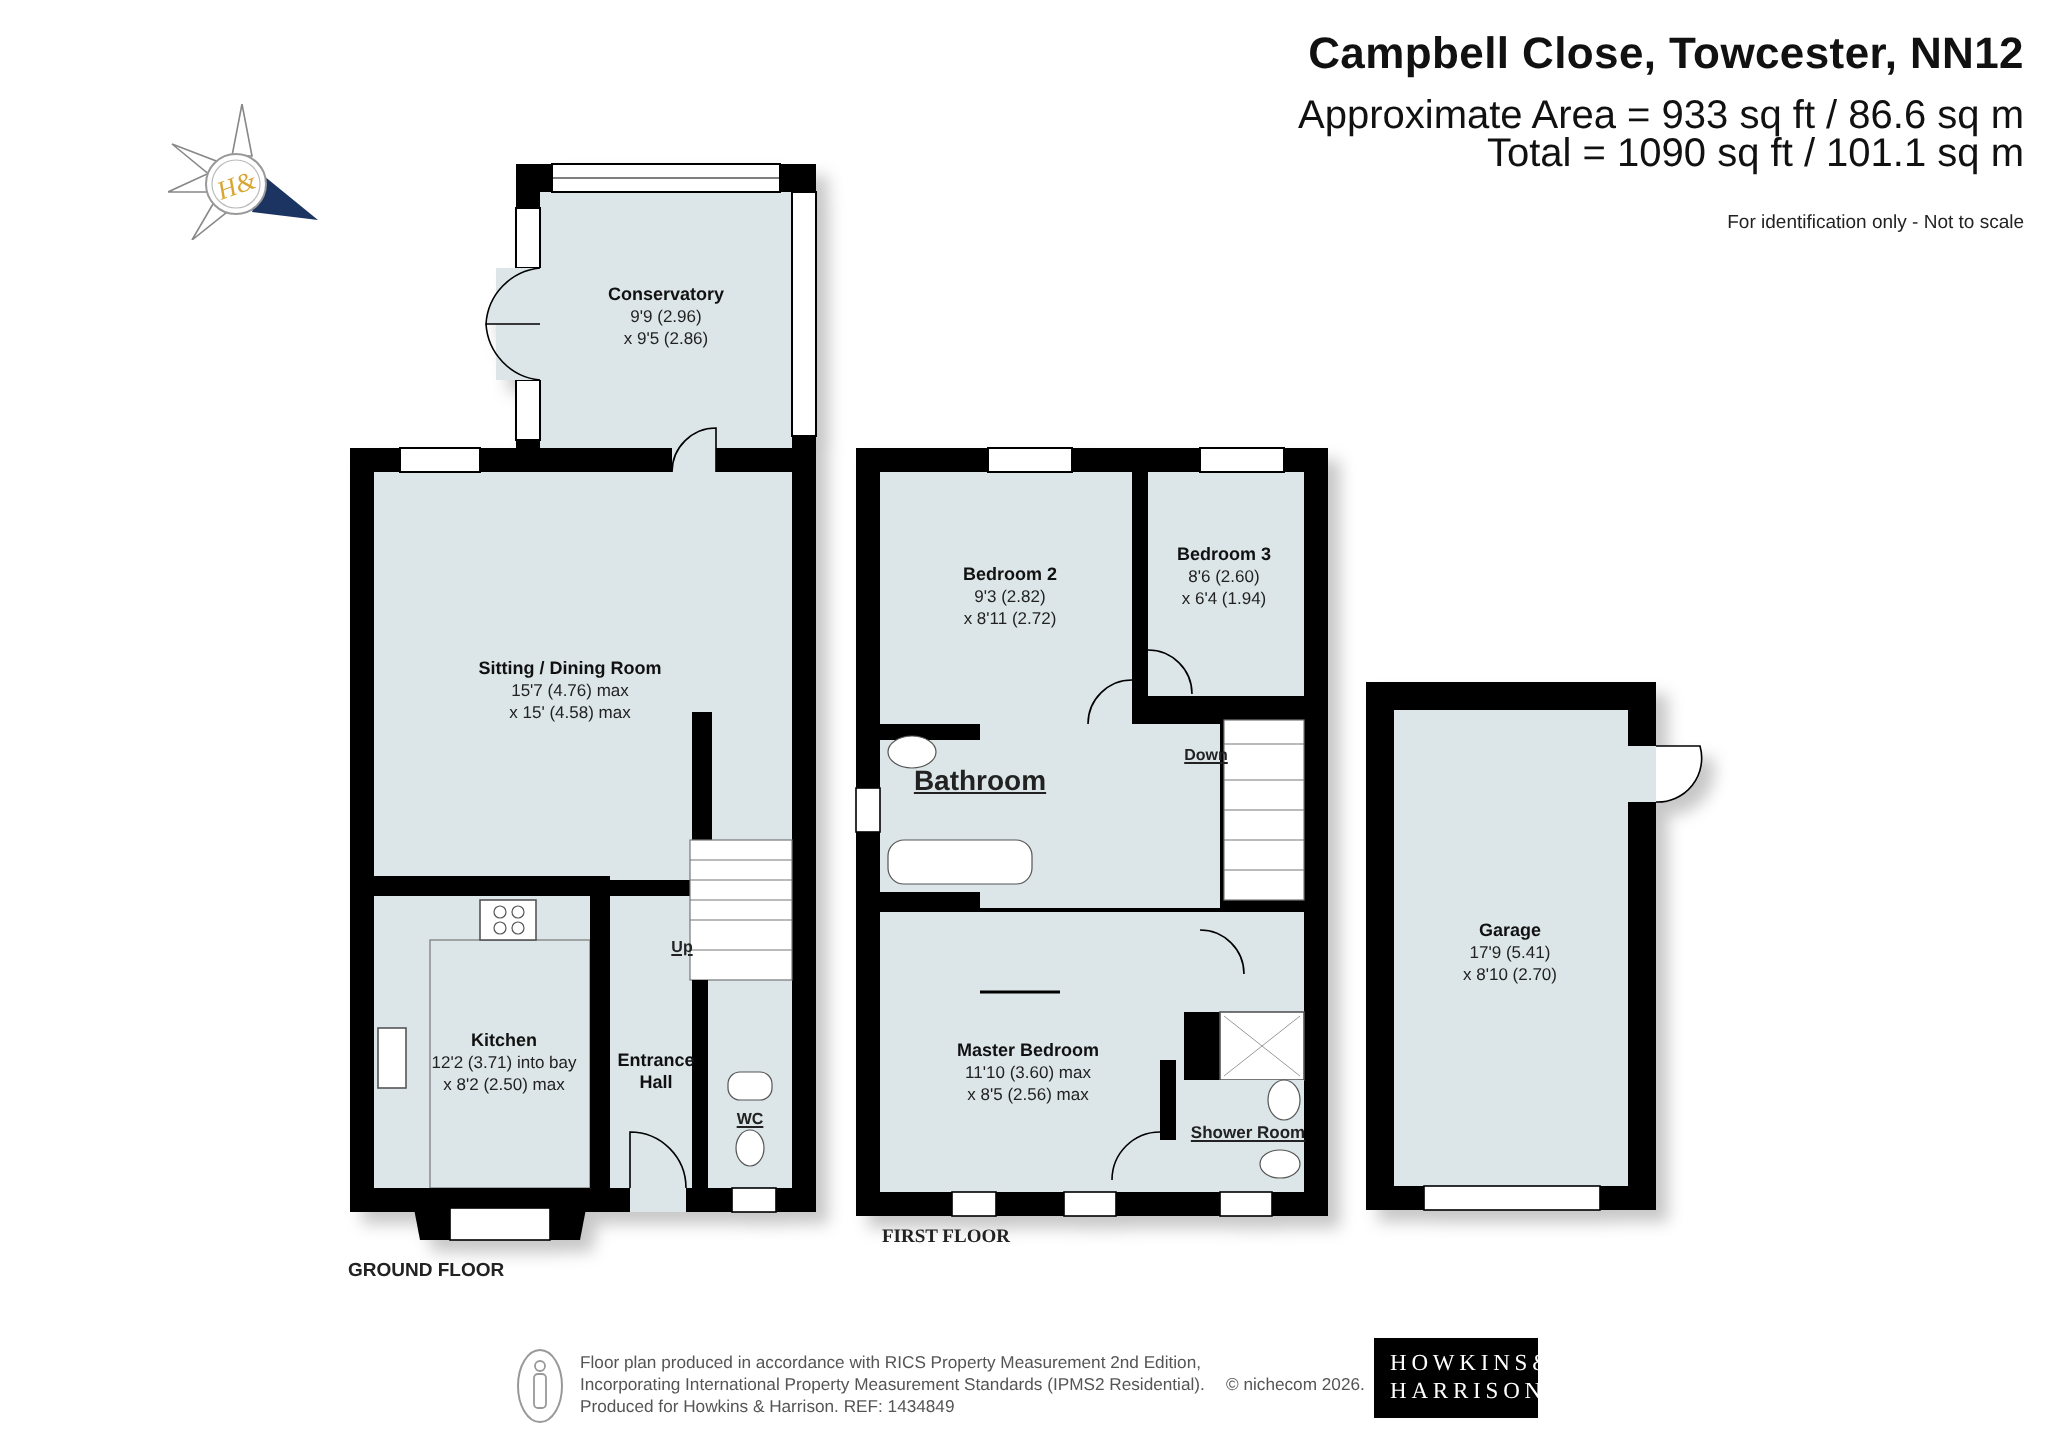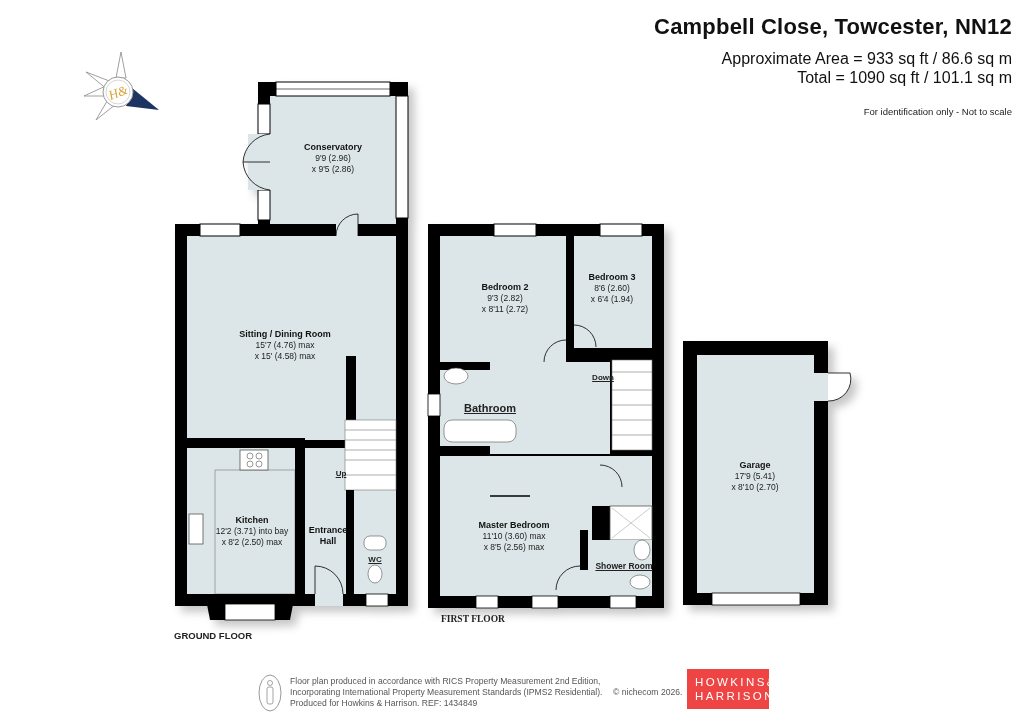--- a/index.html
+++ b/index.html
@@ -1,29 +1,29 @@
 <!DOCTYPE html>
 <html><head>
 <meta charset="utf-8">
 <style>
   html,body{margin:0;padding:0;background:#ffffff;}
   body{width:1024px;height:724px;position:relative;overflow:hidden;font-family:"Liberation Sans",sans-serif;color:#111;}
   .title{position:absolute;right:12px;top:14px;font-size:22px;font-weight:bold;letter-spacing:0.2px;}
-  .area-lines{position:absolute;right:12px;top:49px;text-align:right;font-size:16px;line-height:19px;color:#111;}
+  .area-lines{position:absolute;right:12px;top:49px;text-align:right;font-size:20px;line-height:19px;color:#111;}
   .disclaimer{position:absolute;right:12px;top:106px;font-size:9.5px;color:#222;}
   .compass{position:absolute;left:84px;top:52px;width:75px;height:68px;}
   svg.plan{position:absolute;left:0;top:0;}
   .room-label{position:absolute;text-align:center;font-size:8.5px;line-height:11px;color:#222;white-space:nowrap;transform:translateX(-50%);}
   .room-label b{display:block;font-size:9px;color:#111;}
   .floor-label{position:absolute;font-size:9.5px;font-weight:bold;color:#222;}
   .small-label{position:absolute;font-size:8px;font-weight:bold;color:#222;transform:translateX(-50%);text-decoration:underline;}
   .footer-icon{position:absolute;left:258px;top:674px;width:24px;height:38px;}
   .footer-text{position:absolute;left:290px;top:676px;font-size:8.6px;line-height:11px;color:#555;}
   .footer-copy{position:absolute;left:613px;top:687px;font-size:8.6px;color:#555;}
-  .brand{position:absolute;left:687px;top:669px;width:82px;height:40px;background:#ef4444;color:#fff;font-family:Liberation Sans, sans-serif;font-size:11.5px;letter-spacing:2.4px;line-height:14px;padding:6px 0 0 8px;box-sizing:border-box;}
+  .brand{position:absolute;left:687px;top:669px;width:82px;height:40px;background:#000000;color:#fff;font-family:Liberation Serif, serif;font-size:11.5px;letter-spacing:2.4px;line-height:14px;padding:6px 0 0 8px;box-sizing:border-box;}
   .brand span{display:block;}
 </style>
 </head>
 <body>
 
 <div class="title">Campbell Close, Towcester, NN12</div>
 <div class="area-lines">
   <div>Approximate Area = 933 sq ft / 86.6 sq m</div>
   <div>Total = 1090 sq ft / 101.1 sq m</div>
 </div>
@@ -183,21 +183,21 @@
 <div class="room-label" style="left:505px;top:282px;">
   <b>Bedroom 2</b>
   <span>9'3 (2.82)</span><br>
   <span>x 8'11 (2.72)</span>
 </div>
 <div class="room-label" style="left:612px;top:272px;">
   <b>Bedroom 3</b>
   <span>8'6 (2.60)</span><br>
   <span>x 6'4 (1.94)</span>
 </div>
-<div class="small-label" style="left:490px;top:402px;font-size:11px;">Bathroom</div>
+<div class="small-label" style="left:490px;top:382px;font-size:14px;">Bathroom</div>
 <div class="small-label" style="left:603px;top:373px;">Down</div>
 <div class="room-label" style="left:514px;top:520px;">
   <b>Master Bedroom</b>
   <span>11'10 (3.60) max</span><br>
   <span>x 8'5 (2.56) max</span>
 </div>
 <div class="small-label" style="left:618px;top:561px;font-size:8.5px;padding-left:12px;">Shower Room</div>
 <div class="floor-label" style="left:441px;top:614px;font-family:Liberation Serif, serif;">FIRST FLOOR</div>
 
 <div class="room-label" style="left:755px;top:460px;">

